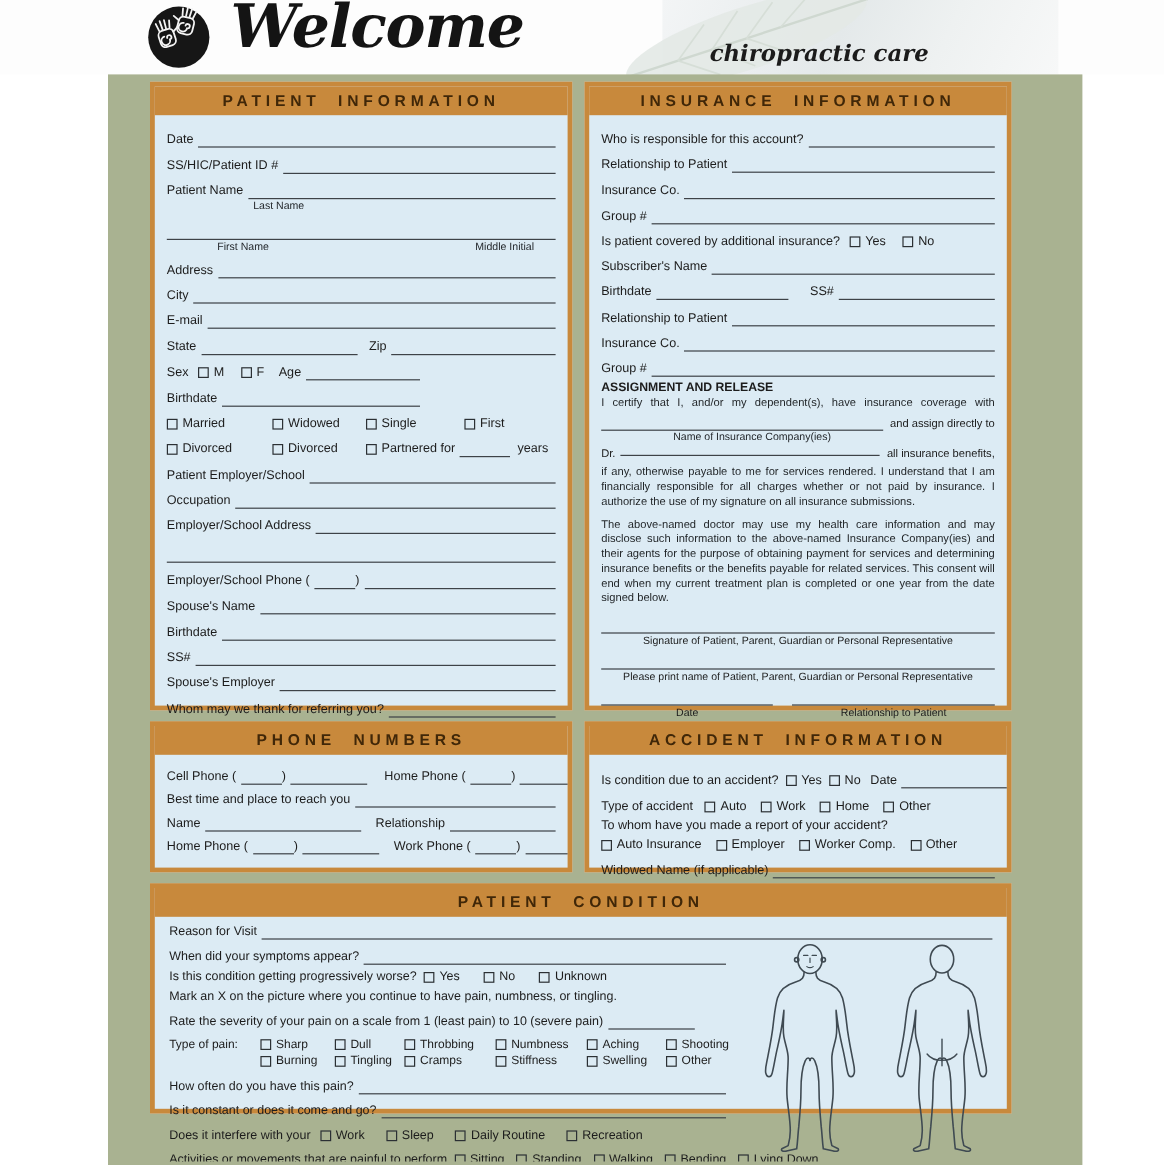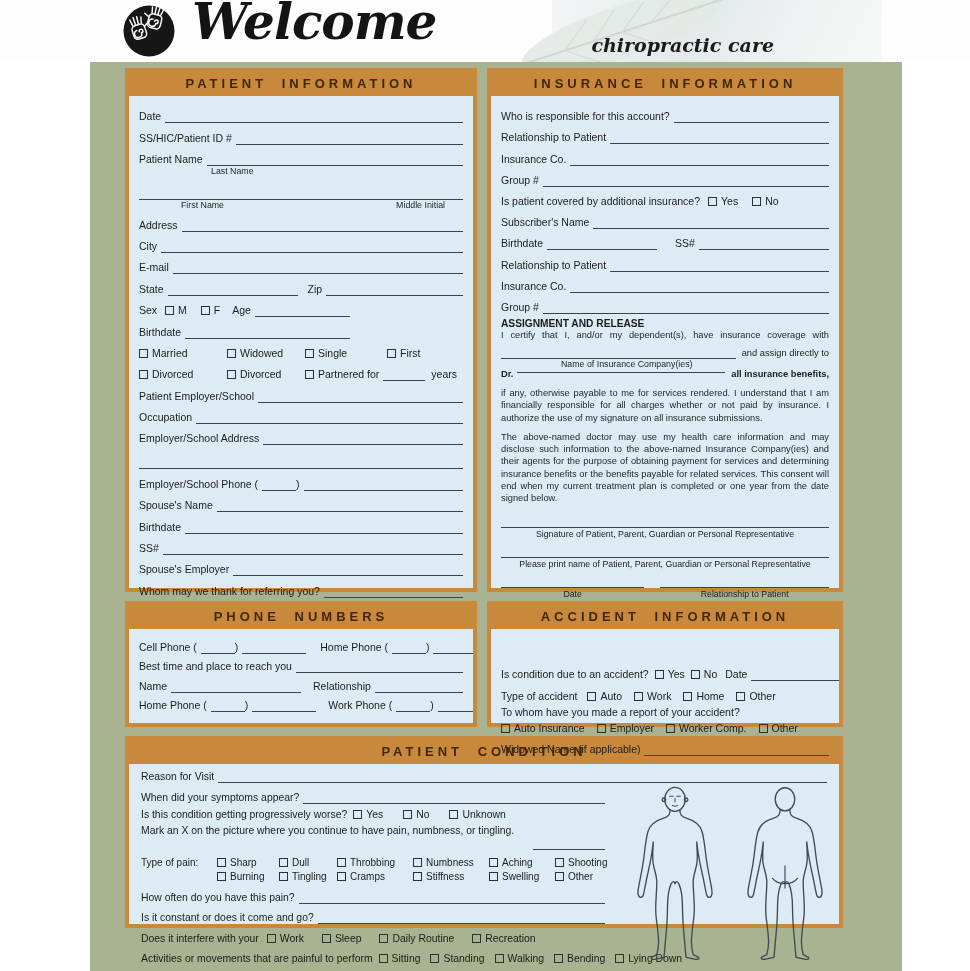--- a/index.html
+++ b/index.html
@@ -58,27 +58,27 @@
   .gw88{width:88px}.gw78{width:78px}.gw82{width:82px}
   .ml6{margin-left:6px}.ml8{margin-left:8px}.ml10{margin-left:10px}.ml12{margin-left:12px}
   .ml14{margin-left:14px}.ml18{margin-left:18px}.ml20{margin-left:20px}
 
   .para { font-size:9.3px; line-height:1.32; text-align:justify; white-space:normal; color:#1f2326; }
   .jlast { text-align:justify; text-align-last:justify; }
   .hd-sm { font-size:10.2px; font-weight:bold; margin-top:4px; }
 
   .sigline { border-bottom:1px solid #3d4247; height:14px; }
   .sigcap { text-align:center; font-size:8.8px; margin-bottom:5px; margin-top:1px; }
-  .dr-row { display:flex; align-items:flex-start; font-size:9.3px; height:18px; white-space:nowrap;font-weight:bold; }
+  .dr-row { display:flex; align-items:center; font-size:9.3px; height:18px; white-space:nowrap; }
   .dr-row .lbl { padding-bottom:0; }
 
   
   .pc-bd { position:relative; padding:3px 12px 6px; height:204px; overflow:hidden; }
   .pc-bd .frow { font-size:10.4px; }
-  .short { margin-right:222px;justify-content:flex-end; }
+  .short { margin-right:222px; }
   .pain-grid { display:grid; grid-template-columns:76px 62px 58px 76px 76px 66px auto;
     row-gap:2px; font-size:10px; margin-top:7px; }
   .figures { position:absolute; right:6px; top:22px; width:206px; height:174px;
     display:flex; justify-content:space-between; }
 
   .hidden-defs { position:absolute; width:0; height:0; overflow:hidden; }
 </style>
 </head>
 <body>
 
@@ -396,21 +396,21 @@
           <span class="lbl ml12">Work Phone (</span>
           <span class="ln nf w34"></span>
           <span class="lbl">)</span>
           <span class="ln nf w60"></span>
         </div>
       </div>
     </div>
 
     <div class="section col-r h-sm">
       <div class="sec-hd">ACCIDENT INFORMATION</div>
-      <div class="sec-bd" style="font-size:10.4px;margin-top:24px;">
+      <div class="sec-bd" style="font-size:10.4px;">
         <div class="frow" style="height:22px;">
           <span class="lbl">Is condition due to an accident?</span>
           <span class="cbg ml6">
               <span class="cb"></span>
               <span class="cbl">Yes</span>
             </span>
           <span class="cbg ml6">
               <span class="cb"></span>
               <span class="cbl">No</span>
             </span>
@@ -488,20 +488,21 @@
           </span>
         <span class="cbg ml20">
             <span class="cb"></span>
             <span class="cbl">Unknown</span>
           </span>
       </div>
       <div class="frow" style="margin-top:4px;">
           <span class="lbl">Mark an X on the picture where you continue to have pain, numbness, or tingling.</span>
         </div>
       <div class="frow short" style="margin-top:9px;">
+          <span class="lbl">Rate the severity of your pain on a scale from 1 (least pain) to 10 (severe pain)</span>
           <span class="ln nf w72"></span>
         </div>
       <div class="pain-grid">
         <span class="lbl">Type of pain:</span>
         <span class="cbg">
             <span class="cb"></span>
             <span class="cbl">Sharp</span>
           </span>
         <span class="cbg">
             <span class="cb"></span>

